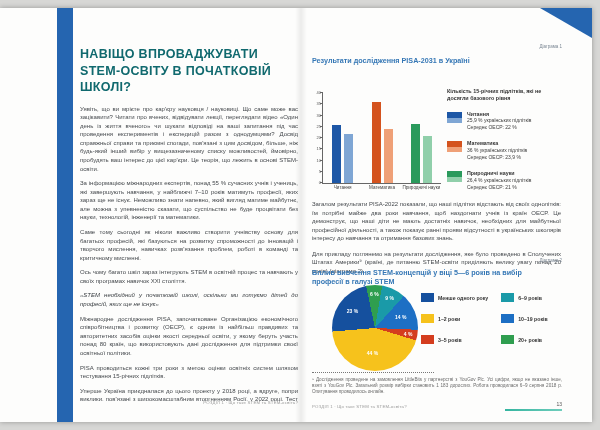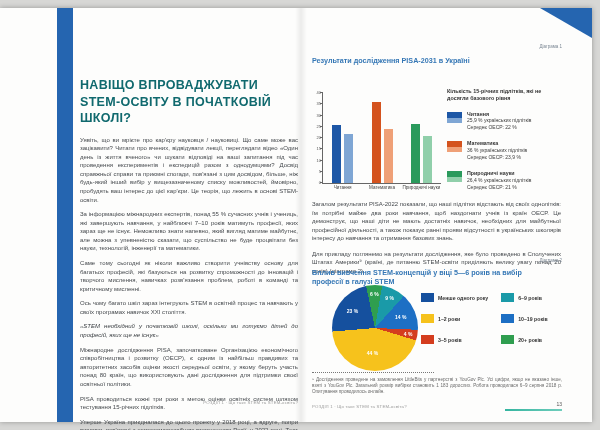--- a/index.html
+++ b/index.html
@@ -10,21 +10,21 @@
     -webkit-font-smoothing:antialiased;
   }
   .spread{position:absolute;left:0;top:8px;width:592px;height:414px;background:#fdfdfc;box-shadow:0 0 5px rgba(0,0,0,.3);}
   .blue-band{position:absolute;left:57px;top:0;width:16px;height:414px;}
   .corner-decoration{position:absolute;right:0;top:0;width:52px;height:30px;clip-path:polygon(0 0,100% 0,100% 100%);}
   .spine{position:absolute;left:295px;top:0;width:12px;height:100%;
     background:linear-gradient(to right,rgba(0,0,0,0),rgba(0,0,0,.07) 50%,rgba(0,0,0,0));}
 
   
   .left-col{position:absolute;left:80px;top:38px;width:218px;}
-  .doc-title{color:#10696e;font-size:12.5px;font-weight:bold;line-height:1.32;letter-spacing:.3px;margin-top:31px;}
+  .doc-title{color:#10696e;font-size:12.5px;font-weight:bold;line-height:1.32;letter-spacing:.3px;}
   .paras{margin-top:9px;height:296px;overflow:hidden;}
   .para{font-size:6px;line-height:1.43;color:#45494d;text-align:justify;margin:0 0 6px 0;}
   .para.quote{font-style:italic;color:#3c4044;}
   .footer-left{position:absolute;left:80px;top:392px;width:218px;text-align:right;font-size:4.3px;color:#9b9b9b;letter-spacing:.2px;}
 
   
   .diagram-caption{position:absolute;width:100px;text-align:right;font-size:4.5px;color:#7b8794;}
   .chart-title{position:absolute;font-size:7.2px;font-weight:bold;color:#3577b5;line-height:1.3;}
 
   .plot{position:absolute;left:322px;top:85px;width:118px;height:90px;

